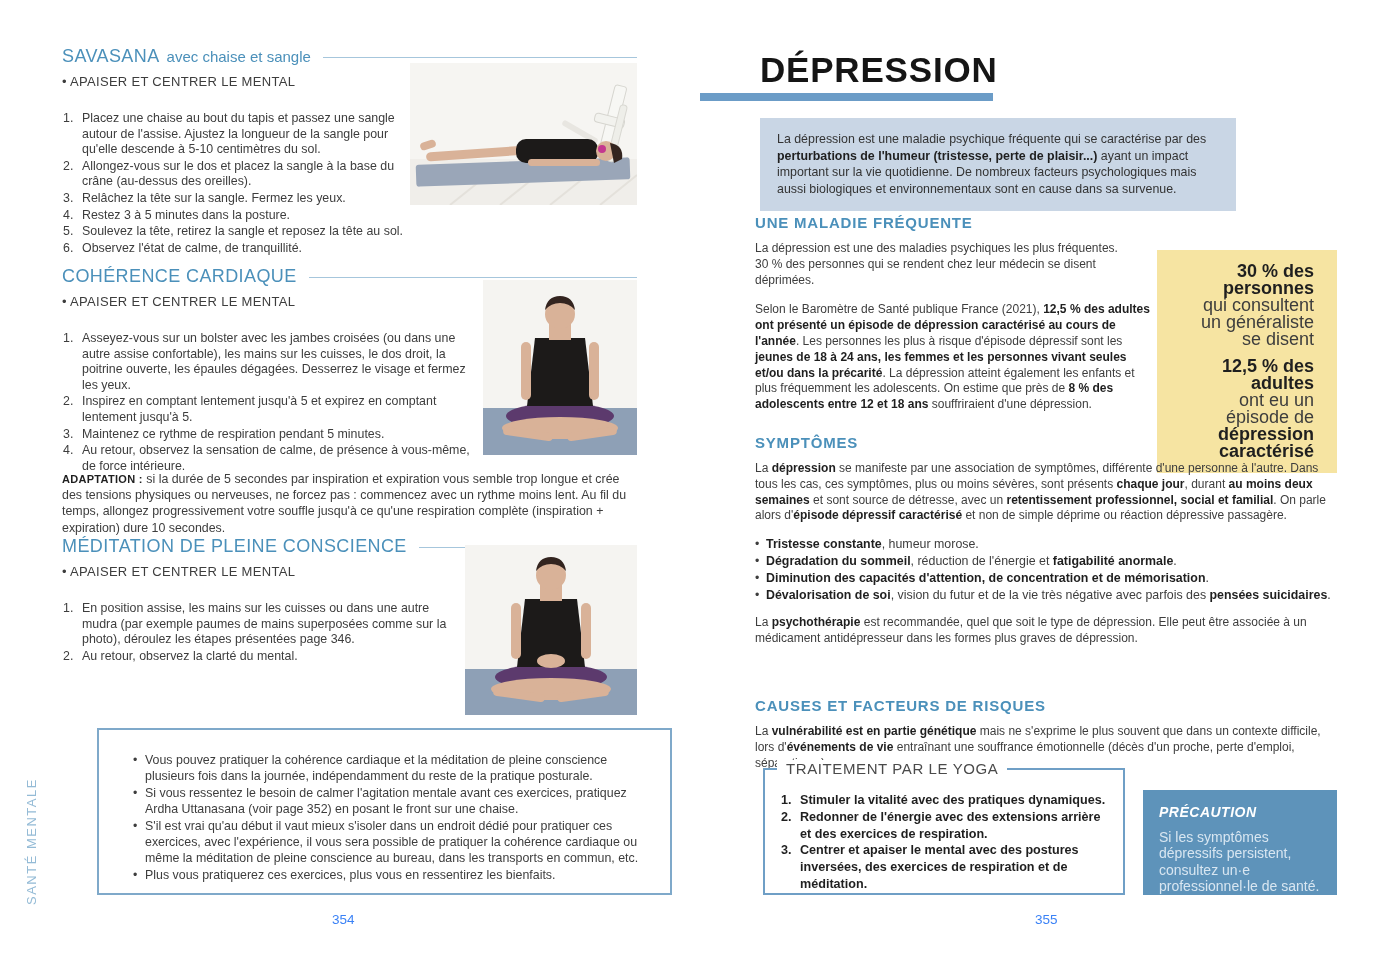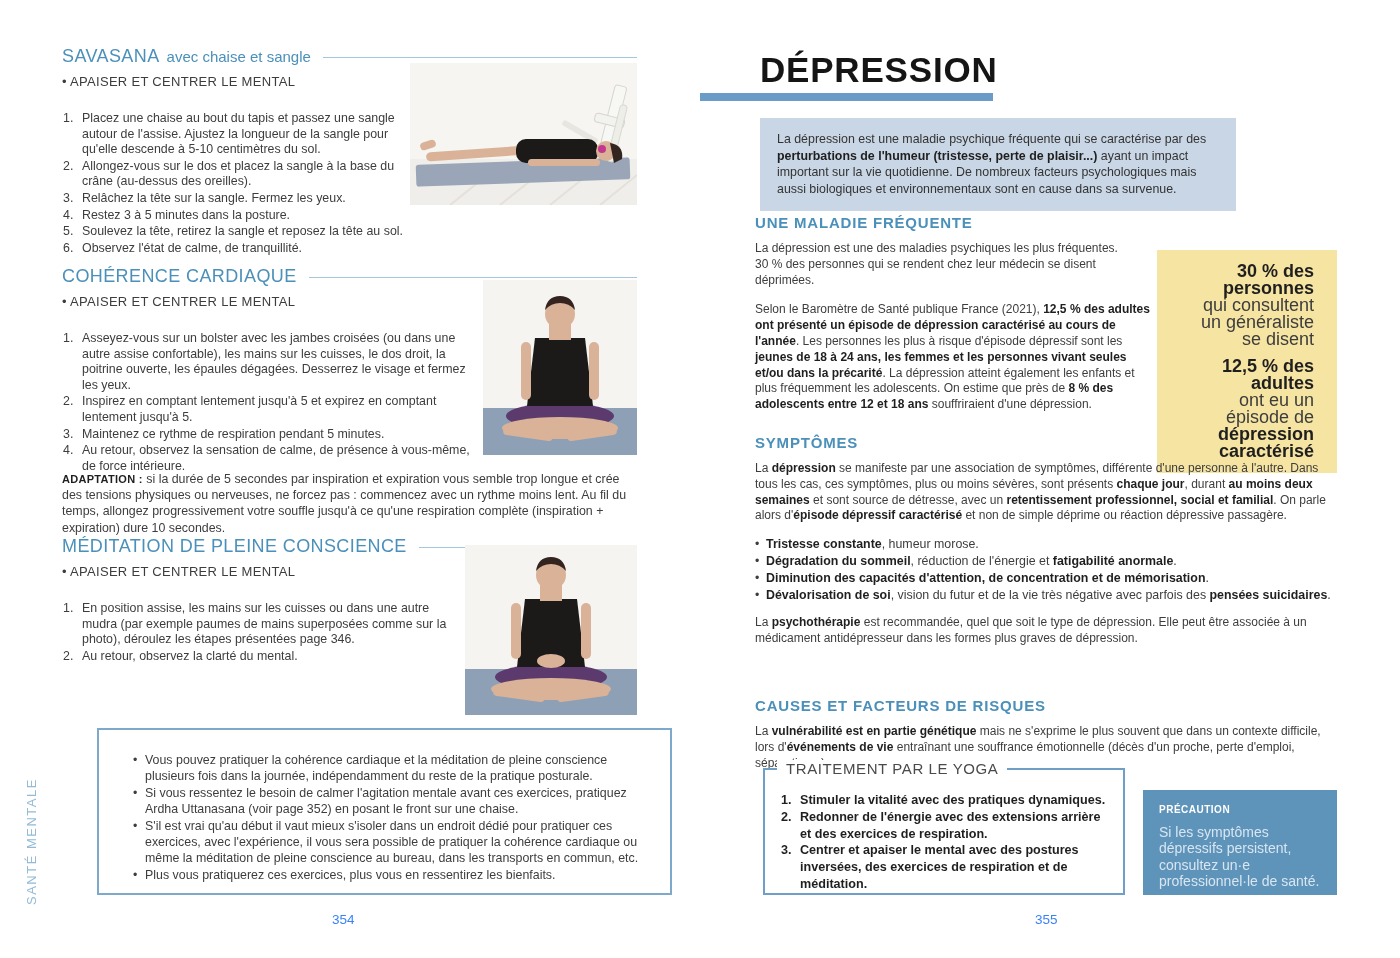--- a/index.html
+++ b/index.html
@@ -92,21 +92,21 @@
   .yoga-box ol li {
     counter-increment:yg; font-size:12.6px; line-height:16.8px; font-weight:bold;
     color:#1f1f1f; padding-left:19px; position:relative;
   }
   .yoga-box ol li::before { content:counter(yg) "."; position:absolute; left:0; }
 
   .precaution {
     position:absolute; left:1143px; top:790px; width:194px; height:105px;
     background:#5e93ba; padding:14px 16px;
   }
-  .precaution-title { color:#ffffff; font-weight:bold; font-size:10px; letter-spacing:0.5px; }
+  .precaution-title { color:#ffffff; font-weight:bold; font-size:14px; letter-spacing:0.5px;font-style:italic; }
   .precaution-text { color:#d8e6f1; font-size:14px; line-height:16.4px; margin-top:9px; }
 </style>
 </head>
 <body>
 
 <div class="spread">
 
   <div class="side-label">SANTÉ MENTALE</div>
 
   <div class="sec" style="top:46px;">

